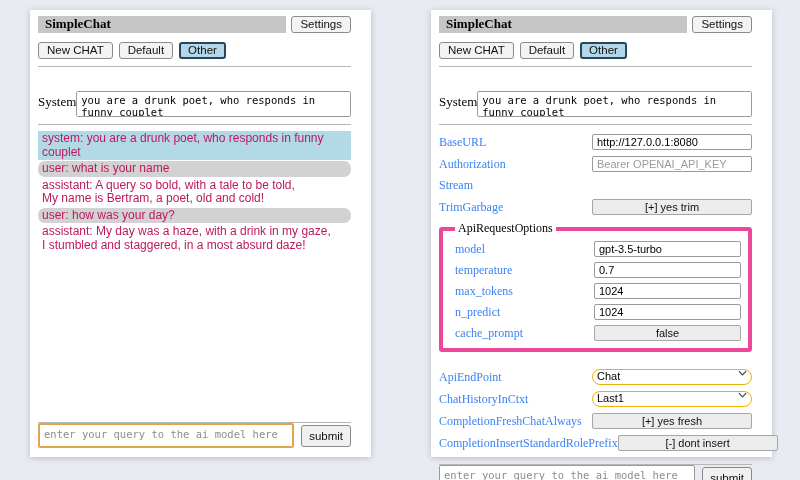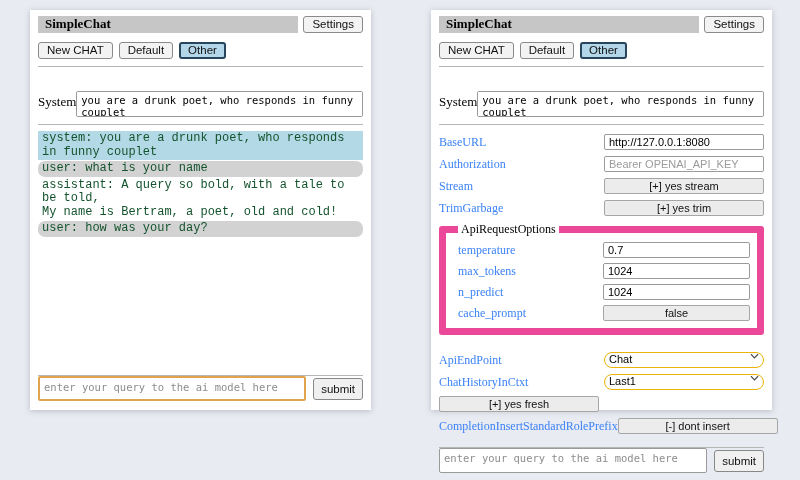--- a/index.html
+++ b/index.html
@@ -15,25 +15,25 @@
   * { box-sizing: border-box; }
   html, body { margin:0; padding:0; }
   body {
     width:800px; height:480px;
     background: var(--page-bg);
     font-family: "Liberation Sans", sans-serif;
     display:flex;
     overflow:hidden;
   }
   .panel {
-    width:341px; height:400px;
+    width:341px; height:447px;
     margin-top:10px;
     background: var(--panel-bg);
     box-shadow: 0 1px 6px rgba(60,70,95,.28);
-    padding:6px 8px 9px 8px;
+    padding:6px 20px 9px 8px;
     display:flex; flex-direction:column;
   }
   .panel-left  { margin-left:30px; }
   .panel-right { margin-left:60px; }
 
   .title-row { display:flex; gap:5px; align-items:stretch; }
   .app-title {
     flex:1;
     background: var(--titlebar-bg);
     font-family:"Liberation Serif", serif;
@@ -69,24 +69,24 @@
   .system-textarea {
     flex:1; height:26px; resize:none;
     border:1px solid #9a9a9a; border-radius:2px;
     font-family:"DejaVu Sans Mono", monospace;
     font-size:10.5px; line-height:12px;
     padding:2px 4px; color:#000; outline:none;
   }
 
   .chat-area { margin-top:6px; flex:1; overflow:hidden; }
   .msg {
-    font-family:Liberation Mono, monospace;
+    font-family:Liberation Sans, sans-serif;
     font-size:12px; line-height:13.5px;
     padding:1px 4px; margin-bottom:1px;
-    white-space:pre-line; color:#14532d;
+    white-space:pre-line; color:#be185d;
   }
   .msg.system { background: var(--system-msg-bg); }
   .msg.user   { background: var(--user-msg-bg); border-radius: 7px; }
 
   .settings-list { margin-top:3px; flex:1; }
   .srow {
     display:flex; justify-content:space-between; align-items:center;
     margin:6px 0;
   }
   .srow-label {
@@ -111,21 +111,21 @@
   .select-box {
     height:16px;
     background:#fff;
     border:1px solid #eab308; border-radius:8px;
     display:flex; align-items:flex-start; justify-content:space-between;
     font-size:11px; padding:0 4px; color:#000;
   }
   .chev { width:9px; height:6px; }
 
   fieldset.aro {
-    border:7px solid #ec4899; border-radius:3px;
+    border:4px solid #ec4899; border-radius:3px;
     margin:2px 0 17px 0; padding:0 7px 2px 12px;
   }
   fieldset.aro legend {
     font-family:"Liberation Serif", serif;
     font-size:12px; padding:0 3px;
   }
   fieldset.aro .control { width:147px; }
   fieldset.aro .srow { margin:5px 0; }
 
   .bottom { margin-top:auto; }
@@ -169,20 +169,22 @@
   </div>
 
   <hr class="divider">
 
   <div class="chat-area">
     <div class="msg system">system: you are a drunk poet, who responds in funny couplet</div>
     <div class="msg user">user: what is your name</div>
     <div class="msg assistant">assistant: A query so bold, with a tale to be told,
 My name is Bertram, a poet, old and cold!</div>
     <div class="msg user">user: how was your day?</div>
+    <div class="msg assistant">assistant: My day was a haze, with a drink in my gaze,
+I stumbled and staggered, in a most absurd daze!</div>
   </div>
 
   <div class="bottom">
     <hr class="divider">
     <div class="query-row">
       <textarea class="query-textarea" placeholder="enter your query to the ai model here" style=""></textarea>
       <button class="submit-btn">submit</button>
     </div>
   </div>
 </div>
@@ -216,31 +218,34 @@
       <input class="control" value="http://127.0.0.1:8080" style="">
     </div>
 
     <div class="srow">
       <span class="srow-label">Authorization</span>
       <input class="control" placeholder="Bearer OPENAI_API_KEY" style="">
     </div>
 
     <div class="srow">
       <span class="srow-label">Stream</span>
-      <button class="control toggle-btn">[+] yes stream</button>
     </div>
 
     <div class="srow">
       <span class="srow-label">TrimGarbage</span>
       <button class="control toggle-btn">[+] yes trim</button>
     </div>
 
     <fieldset class="aro">
       <legend>ApiRequestOptions</legend>
 
+      <div class="srow">
+        <span class="srow-label">model</span>
+        <input class="control" value="gpt-3.5-turbo" style="">
+      </div>
 
       <div class="srow">
         <span class="srow-label">temperature</span>
         <input class="control" value="0.7" style="">
       </div>
 
       <div class="srow">
         <span class="srow-label">max_tokens</span>
         <input class="control" value="1024" style="">
       </div>
@@ -270,20 +275,21 @@
       <span class="srow-label">ChatHistoryInCtxt</span>
       <div class="control select-box">
         <span>Last1</span>
         <svg class="chev" viewBox="0 0 10 6">
             <polyline points="1,1 5,5 9,1" fill="none" stroke="#444" stroke-width="1.3"></polyline>
           </svg>
       </div>
     </div>
 
     <div class="srow">
+      <span class="srow-label">CompletionFreshChatAlways</span>
       <button class="control toggle-btn">[+] yes fresh</button>
     </div>
 
     <div class="srow">
       <span class="srow-label">CompletionInsertStandardRolePrefix</span>
       <button class="control toggle-btn">[-] dont insert</button>
     </div>
 
   </div>
 

